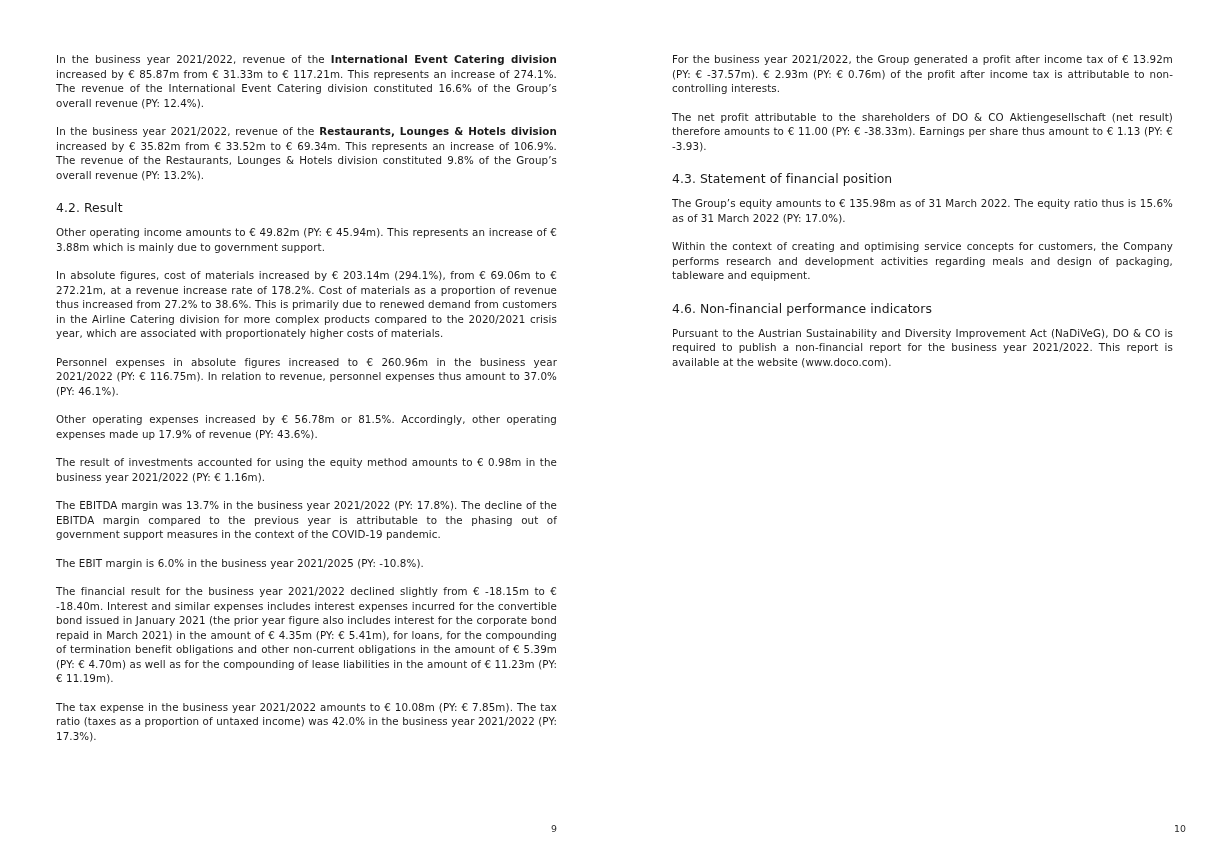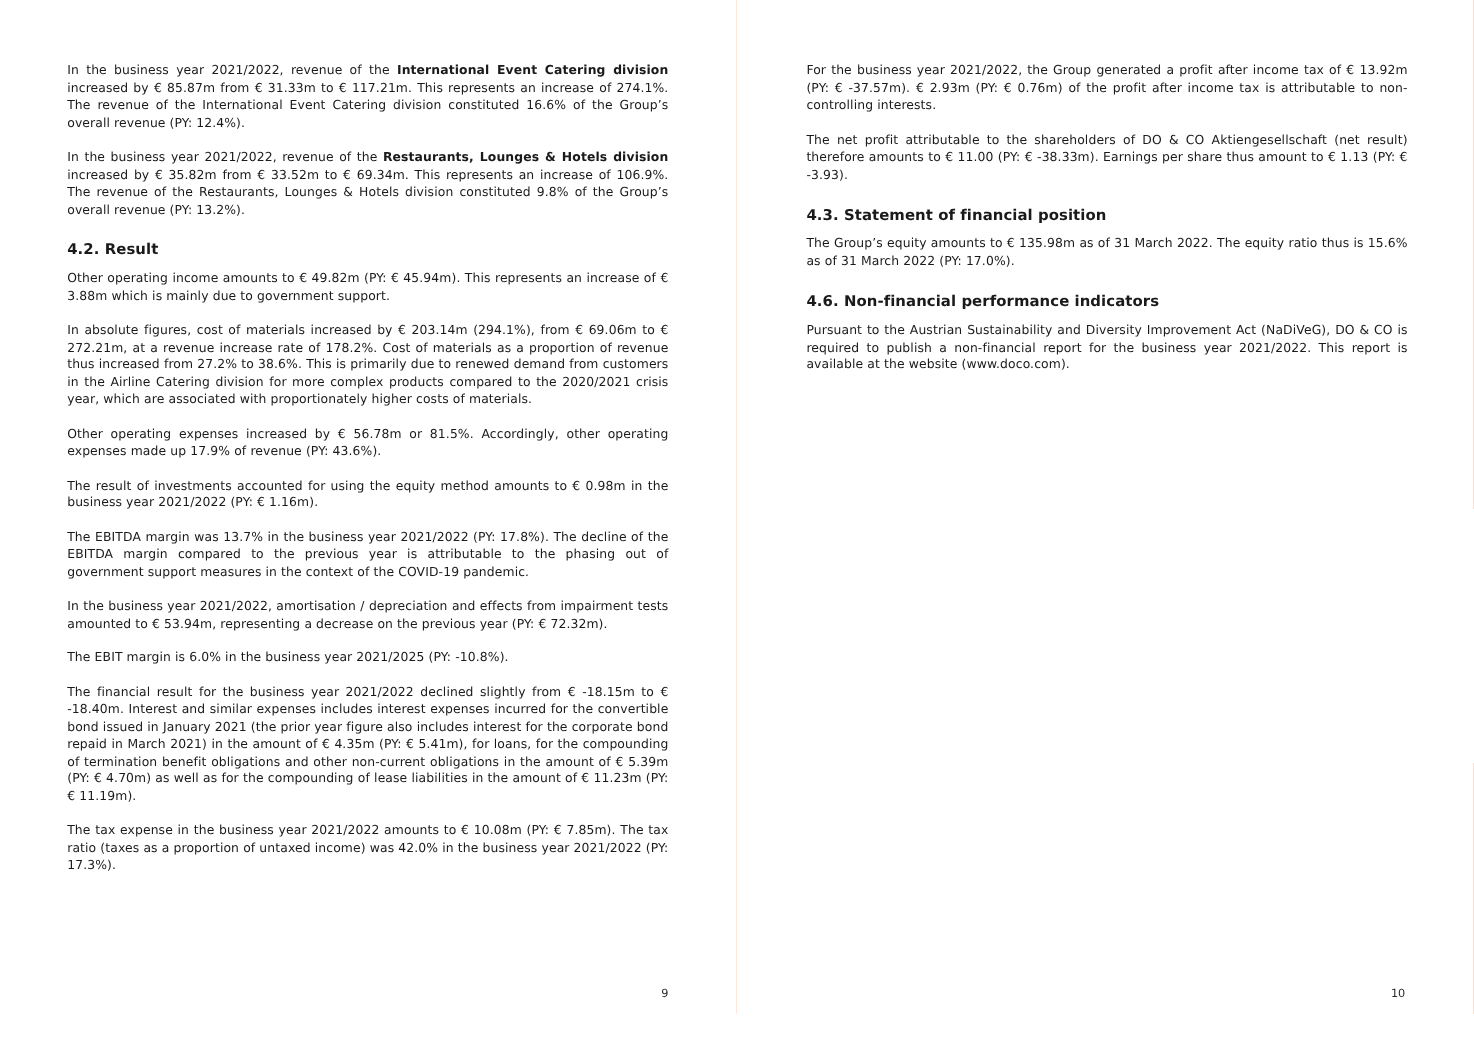--- a/index.html
+++ b/index.html
@@ -47,63 +47,64 @@
   p.body:last-child { margin-bottom: 0; }
 
   p.body b, p.body strong {
     font-weight: bold;
   }
 
   h2.heading {
     margin: 18px 0 10px 0;
     font-size: 12.4px;
     line-height: 15px;
-    font-weight: bold;
+    font-weight: normal;
     letter-spacing: 0.005em;
     text-align: left;
   }
 
   .folio {
     position: absolute;
     bottom: 33px;
     font-size: 9.4px;
     line-height: 12px;
     color: #2a2a2a;
   }
   .folio-left  { left: 0; right: 57px; text-align: right; }
-  .folio-right { left: 0; right: 57px; text-align: right; }
+  .folio-right { left: 0; right: 42px; text-align: right; }
 </style>
 </head>
 <body>
 
 <div class="spread">
 
   <div class="page page-left">
     <div class="col" id="left-col">
         <p class="body"><span>In the business year 2021/2022, revenue of the </span><b>International Event Catering division</b><span> increased by € 85.87m from € 31.33m to € 117.21m. This represents an increase of 274.1%. The revenue of the International Event Catering division constituted 16.6% of the Group’s overall revenue (PY: 12.4%).</span></p>
         <p class="body"><span>In the business year 2021/2022, revenue of the </span><b>Restaurants, Lounges &amp; Hotels division</b><span> increased by € 35.82m from € 33.52m to € 69.34m. This represents an increase of 106.9%. The revenue of the Restaurants, Lounges &amp; Hotels division constituted 9.8% of the Group’s overall revenue (PY: 13.2%).</span></p>
         <h2 class="heading">4.2. Result</h2>
         <p class="body"><span>Other operating income amounts to € 49.82m (PY: € 45.94m). This represents an increase of € 3.88m which is mainly due to government support.</span></p>
         <p class="body"><span>In absolute figures, cost of materials increased by € 203.14m (294.1%), from € 69.06m to € 272.21m, at a revenue increase rate of 178.2%. Cost of materials as a proportion of revenue thus increased from 27.2% to 38.6%. This is primarily due to renewed demand from customers in the Airline Catering division for more complex products compared to the 2020/2021 crisis year, which are associated with proportionately higher costs of materials.</span></p>
+        <p class="body"><span>Personnel expenses in absolute figures increased to € 260.96m in the business year 2021/2022  (PY: € 116.75m). In relation to revenue, personnel expenses thus amount to 37.0%  (PY: 46.1%).</span></p>
         <p class="body"><span>Other operating expenses increased by € 56.78m or 81.5%. Accordingly, other operating expenses made up 17.9% of revenue (PY: 43.6%).</span></p>
         <p class="body"><span>The result of investments accounted for using the equity method amounts to € 0.98m in the business year 2021/2022 (PY: € 1.16m).</span></p>
         <p class="body"><span>The EBITDA margin was 13.7% in the business year 2021/2022 (PY: 17.8%). The decline of the EBITDA margin compared to the previous year is attributable to the phasing out of government support measures in the context of the COVID-19 pandemic.</span></p>
-        <p class="body"><span>In the business year 2021/2022, amortisation / depreciation and effects from impairment tests amounted to € 53.94m, representing a decrease on the previous year (PY: € 72.32m).</span></p>
         <p class="body"><span>The EBIT margin is 6.0% in the business year 2021/2025 (PY: -10.8%).</span></p>
         <p class="body"><span>The financial result for the business year 2021/2022 declined slightly from € -18.15m to € -18.40m. Interest and similar expenses includes interest expenses incurred for the convertible bond issued in January 2021 (the prior year figure also includes interest for the corporate bond repaid in March 2021) in the amount of € 4.35m (PY: € 5.41m), for loans, for the compounding of termination benefit obligations and other non-current obligations in the amount of € 5.39m (PY: € 4.70m) as well as for the compounding of lease liabilities in the amount of € 11.23m (PY: € 11.19m).</span></p>
         <p class="body"><span>The tax expense in the business year 2021/2022 amounts to € 10.08m (PY: € 7.85m). The tax ratio (taxes as a proportion of untaxed income) was 42.0% in the business year 2021/2022 (PY: 17.3%).</span></p>
       </div>
     <div class="folio folio-left">9</div>
   </div>
 
   <div class="page page-right">
     <div class="col" id="right-col">
         <p class="body"><span>For the business year 2021/2022, the Group generated a profit after income tax of € 13.92m (PY: € -37.57m). € 2.93m (PY: € 0.76m) of the profit after income tax is attributable to non-controlling interests.</span></p>
         <p class="body"><span>The net profit attributable to the shareholders of DO &amp; CO Aktiengesellschaft (net result) therefore amounts to € 11.00 (PY: € -38.33m). Earnings per share thus amount to € 1.13 (PY: € -3.93).</span></p>
         <h2 class="heading">4.3. Statement of financial position</h2>
         <p class="body"><span>The Group’s equity amounts to € 135.98m as of 31 March 2022. The equity ratio thus is 15.6% as of 31 March 2022 (PY: 17.0%).</span></p>
+        <p class="body"><span>Within the context of creating and optimising service concepts for customers, the Company performs research and development activities regarding meals and design of packaging, tableware and equipment.</span></p>
         <h2 class="heading">4.6. Non-financial performance indicators</h2>
         <p class="body"><span>Pursuant to the Austrian Sustainability and Diversity Improvement Act (NaDiVeG), DO &amp; CO is required to publish a non-financial report for the business year 2021/2022. This report is available at the website (www.doco.com).</span></p>
       </div>
     <div class="folio folio-right">10</div>
   </div>
 
 </div>
 
 </body></html>

